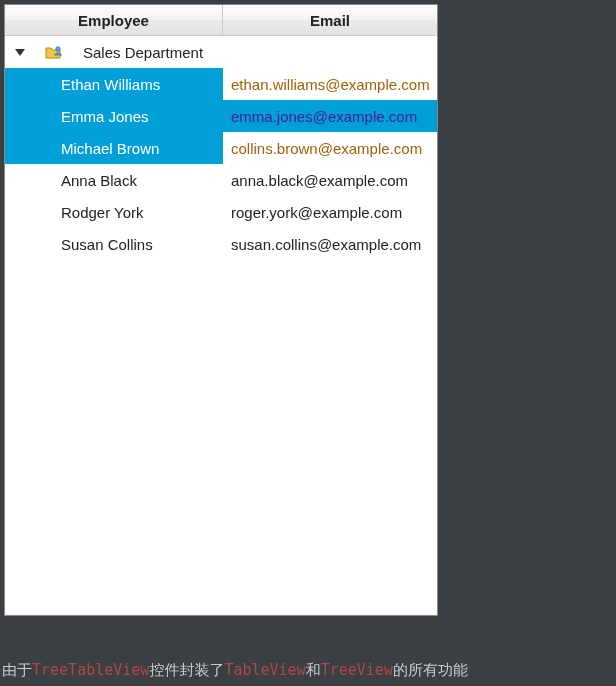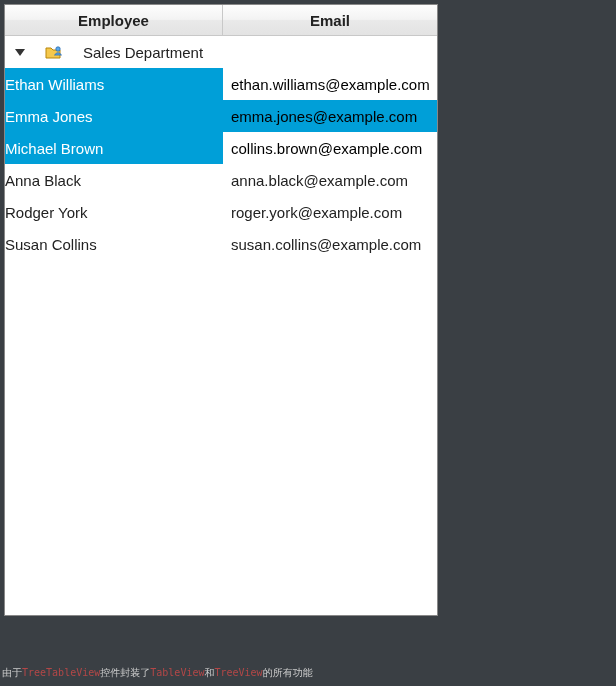--- a/index.html
+++ b/index.html
@@ -9,29 +9,29 @@
     background:linear-gradient(to bottom,#fdfdfd 0%,#f3f3f3 48%,#e9e9e9 52%,#e3e3e3 100%);
     border-right:1px solid #c8c8c8;height:100%;box-sizing:border-box;}
   .header-cell:last-child{border-right:none;}
   .col-emp{width:218px;}
   .col-email{flex:1;}
   .body{flex:1;overflow:hidden;}
   .row{display:flex;height:32px;align-items:stretch;color:#222;}
   .cell{display:flex;align-items:center;box-sizing:border-box;overflow:hidden;white-space:nowrap;}
   .cell.emp{width:218px;}
   .cell.email{flex:1;padding-left:8px;}
-  .row.child .cell.emp{}
+  .row.child .cell.emp{padding-left:56px;}
   .row.parent .cell.emp{padding-left:10px;gap:20px;}
   .row.selected{background:#009fd8;color:#fff;}
-  .row.selected .cell.email{background:#fff;color:#000000;}
-  .row.selected.full .cell.email{background:#009fd8;color:#000000;}
+  .row.selected .cell.email{background:#fff;color:#a16207;}
+  .row.selected.full .cell.email{background:#009fd8;color:#4c1d95;}
   .disclosure{width:0;height:0;border-left:5px solid transparent;border-right:5px solid transparent;border-top:7px solid #333;display:inline-block;}
   .dept-icon{width:18px;height:14px;position:relative;display:inline-block;}
   .dept-icon svg{position:absolute;top:-3px;left:0;}
-  .caption{position:absolute;left:2px;bottom:6px;font-size:10px;color:#ccc;white-space:nowrap;}
+  .caption{position:absolute;left:2px;bottom:6px;font-size:15px;color:#ccc;white-space:nowrap;}
   .caption .code{color:#b34747;font-family:Consolas,monospace;}
 </style>
 </head>
 <body>
 
 <div class="panel">
   <div class="header-row">
     <div class="header-cell col-emp">Employee</div>
     <div class="header-cell col-email">Email</div>
   </div>

